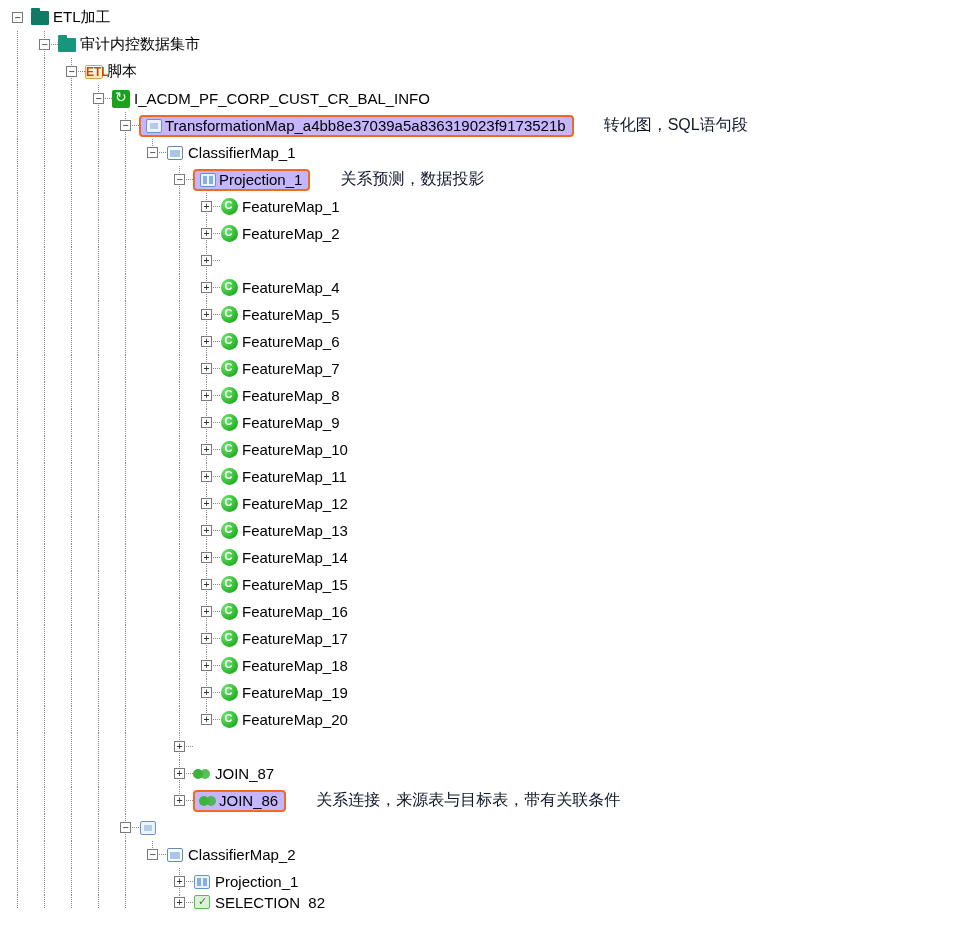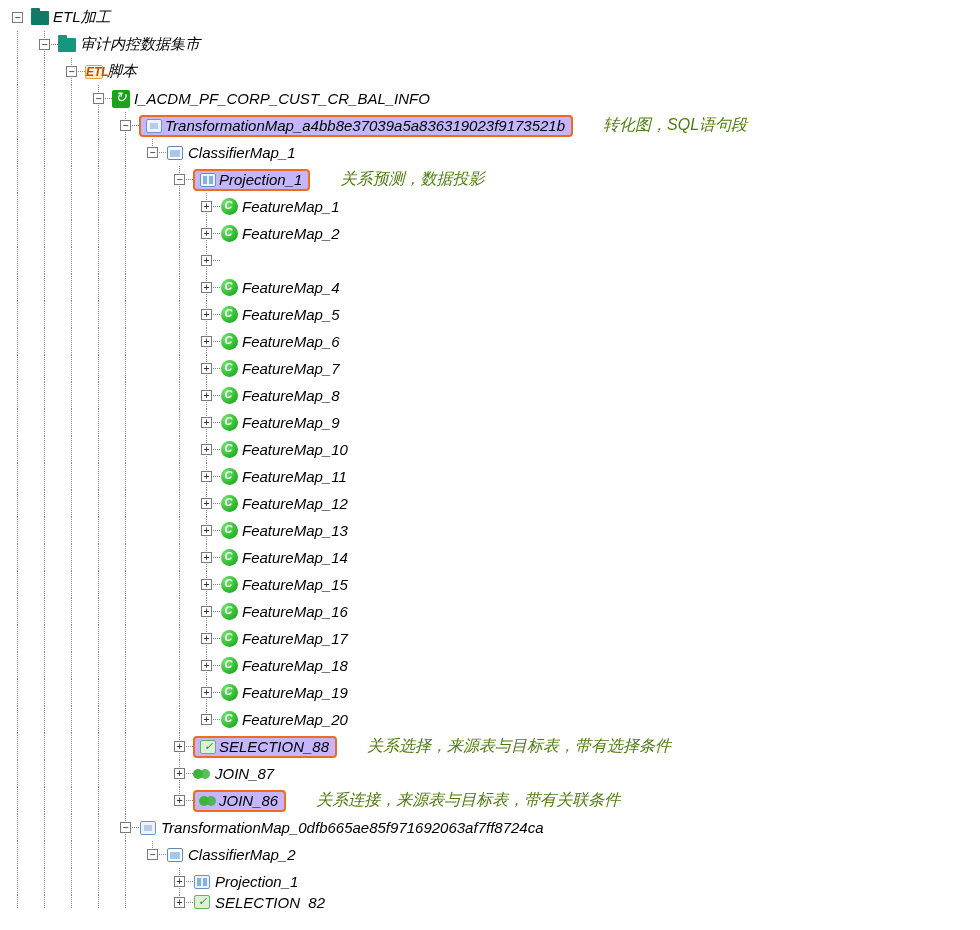--- a/index.html
+++ b/index.html
@@ -64,21 +64,20 @@
     text-align: center;
     font-family: monospace;
     color: #333;
     z-index: 2;
     cursor: pointer;
   }
   .node {
     display: flex;
     align-items: center;
     gap: 2px;
-    font-style: italic;
   }
   .icon {
     width: 18px;
     height: 18px;
     display: inline-flex;
     align-items: center;
     justify-content: center;
     flex: 0 0 18px;
   }
   .label {
@@ -86,21 +85,21 @@
   }
   .hl {
     border: 2px solid #f06a1f;
     border-radius: 4px;
     background: #c4b5fd;
     padding: 0 4px;
     display: inline-flex;
     align-items: center;
   }
   .annot {
-    color: #4d7c0f;
+    color: #0f172a;
     margin-left: 28px;
     font-size: 16px;
   }
   
   .folder-open {
     width: 18px; height: 14px;
     background: #16967c;
     border-radius: 1px;
     position: relative;
   }
@@ -699,29 +698,20 @@
   <div class="row">
     <div class="indent-cell vline"></div>
     <div class="indent-cell vline"></div>
     <div class="indent-cell vline"></div>
     <div class="indent-cell vline"></div>
     <div class="indent-cell vline"></div>
     <div class="indent-cell"></div>
     <div class="indent-cell vline htick">
         <div class="expander">+</div>
       </div>
-    <div class="node">
-      <span class="hl">
-        <span class="icon">
-            <span class="sel-icon"></span>
-          </span>
-        <span class="label">SELECTION_88</span>
-      </span>
-      <span class="annot">关系选择，来源表与目标表，带有选择条件</span>
-    </div>
   </div>
 
   <div class="row">
     <div class="indent-cell vline"></div>
     <div class="indent-cell vline"></div>
     <div class="indent-cell vline"></div>
     <div class="indent-cell vline"></div>
     <div class="indent-cell vline"></div>
     <div class="indent-cell"></div>
     <div class="indent-cell vline htick">
@@ -761,21 +751,20 @@
     <div class="indent-cell vline"></div>
     <div class="indent-cell vline"></div>
     <div class="indent-cell vline"></div>
     <div class="indent-cell vline htick">
         <div class="expander">−</div>
       </div>
     <div class="node">
       <span class="icon">
           <span class="map-icon"></span>
         </span>
-      <span class="label">TransformationMap_0dfb665ae85f971692063af7ff8724ca</span>
     </div>
   </div>
 
   <div class="row">
     <div class="indent-cell vline"></div>
     <div class="indent-cell vline"></div>
     <div class="indent-cell vline"></div>
     <div class="indent-cell vline"></div>
     <div class="indent-cell vline"></div>
     <div class="indent-cell vline-half htick">

